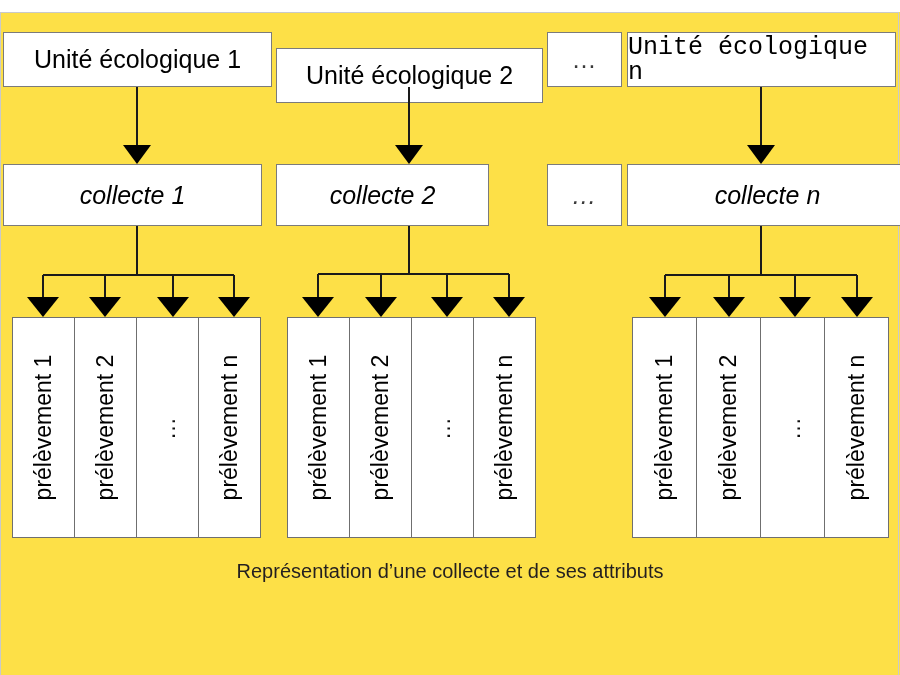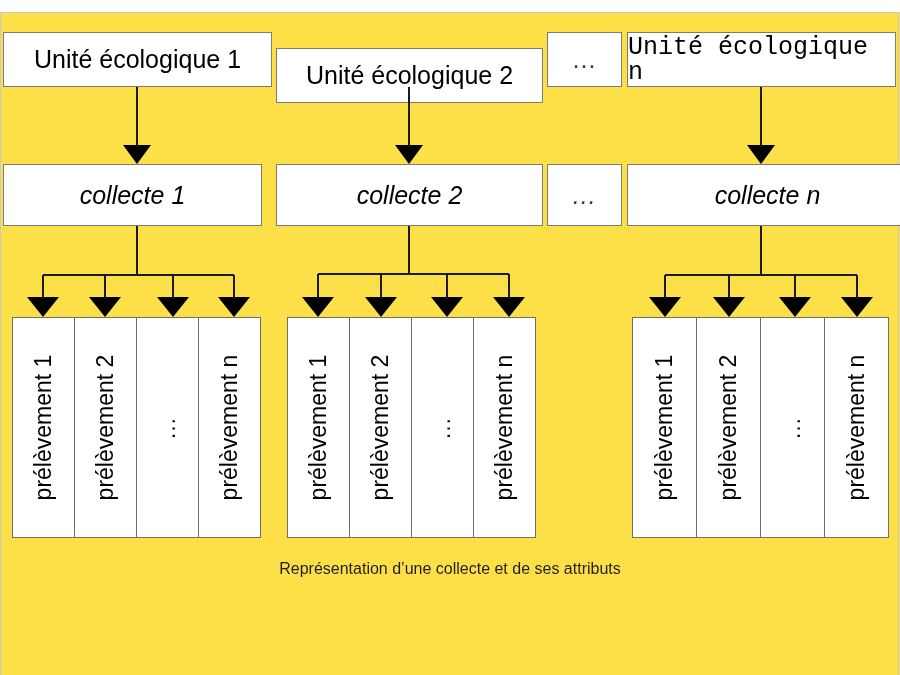--- a/index.html
+++ b/index.html
@@ -108,21 +108,21 @@
   #wires line, #wires path { stroke: #1a1a1a; stroke-width: 2; fill: none; }
   #wires polygon { fill: #000000; }
 
   
   #caption {
     position: absolute;
     left: 0;
     top: 548px;
     width: 900px;
     text-align: center;
-    font-size: 16px;
+    font-size: 20px;
     color: #231f20;
     font-family: "Liberation Sans", sans-serif;
   }
 </style>
 </head>
 <body>
 
 <div id="canvas">
 
   <div id="frame"></div>
@@ -140,21 +140,21 @@
   </div>
 
   <div class="node row-unit" style="left:627px; top:20px; width:269px;font-family:Liberation Mono, monospace;">
     <span>Unité écologique n</span>
   </div>
 
   <div class="node row-collecte" style="left:3px;  top:152px; width:259px;">
     <span>collecte 1</span>
   </div>
 
-  <div class="node row-collecte" style="left:276px; top:152px; width:267px;">
+  <div class="node row-collecte" style="left:276px; top:152px; width:213px;">
     <span>collecte 2</span>
   </div>
 
   <div class="node row-collecte ellipsis-box" style="left:547px; top:152px; width:75px;">
     <span>…</span>
   </div>
 
   <div class="node row-collecte" style="left:627px; top:152px; width:281px;">
     <span>collecte n</span>
   </div>

